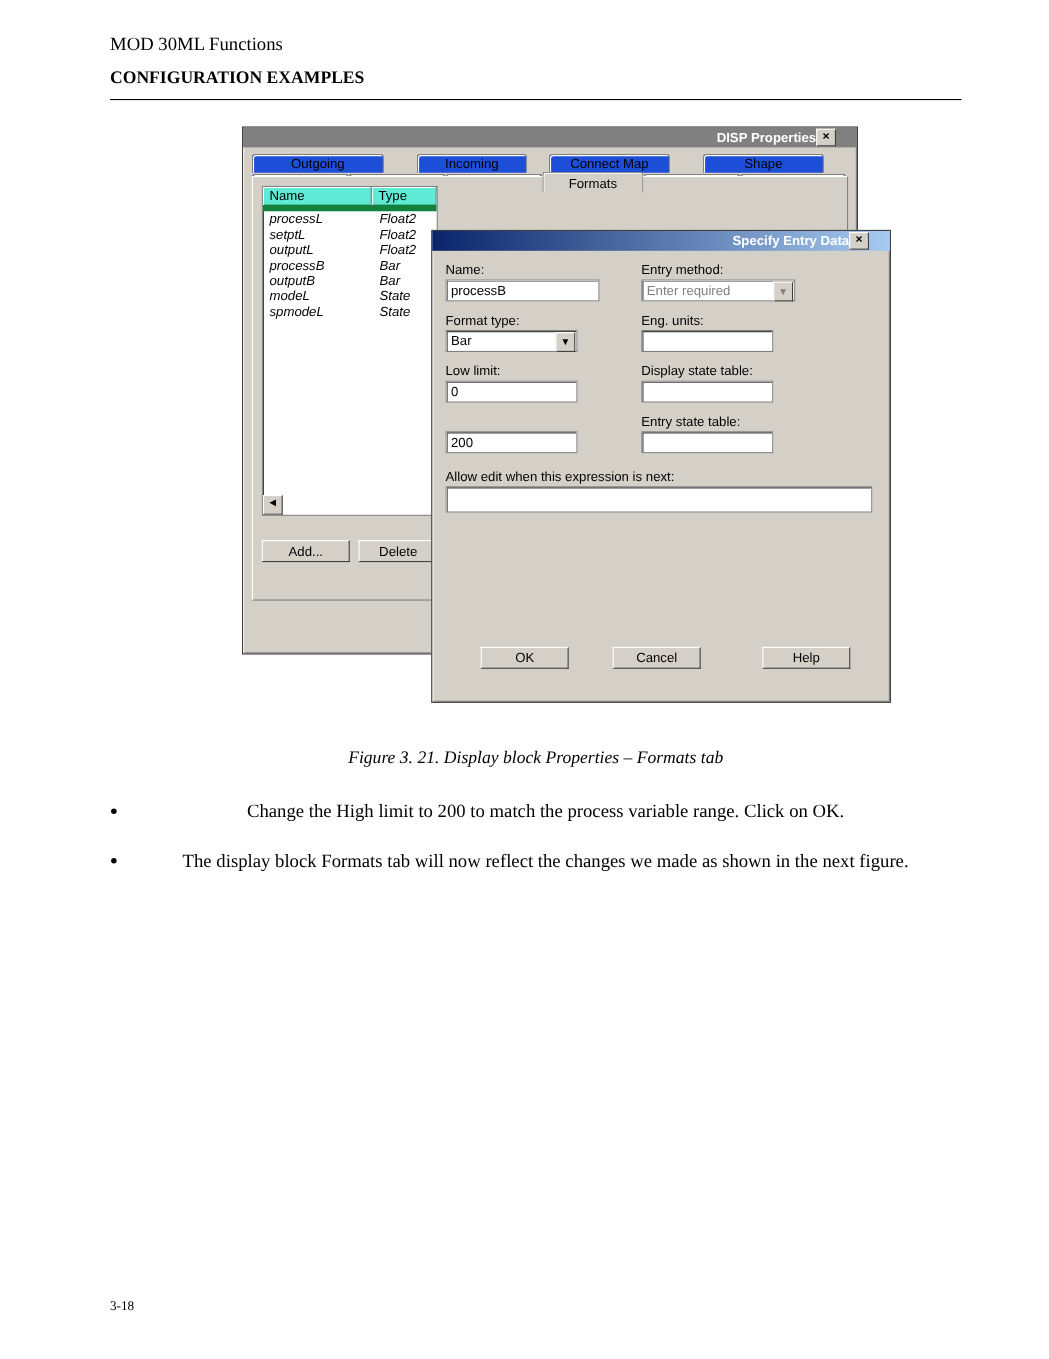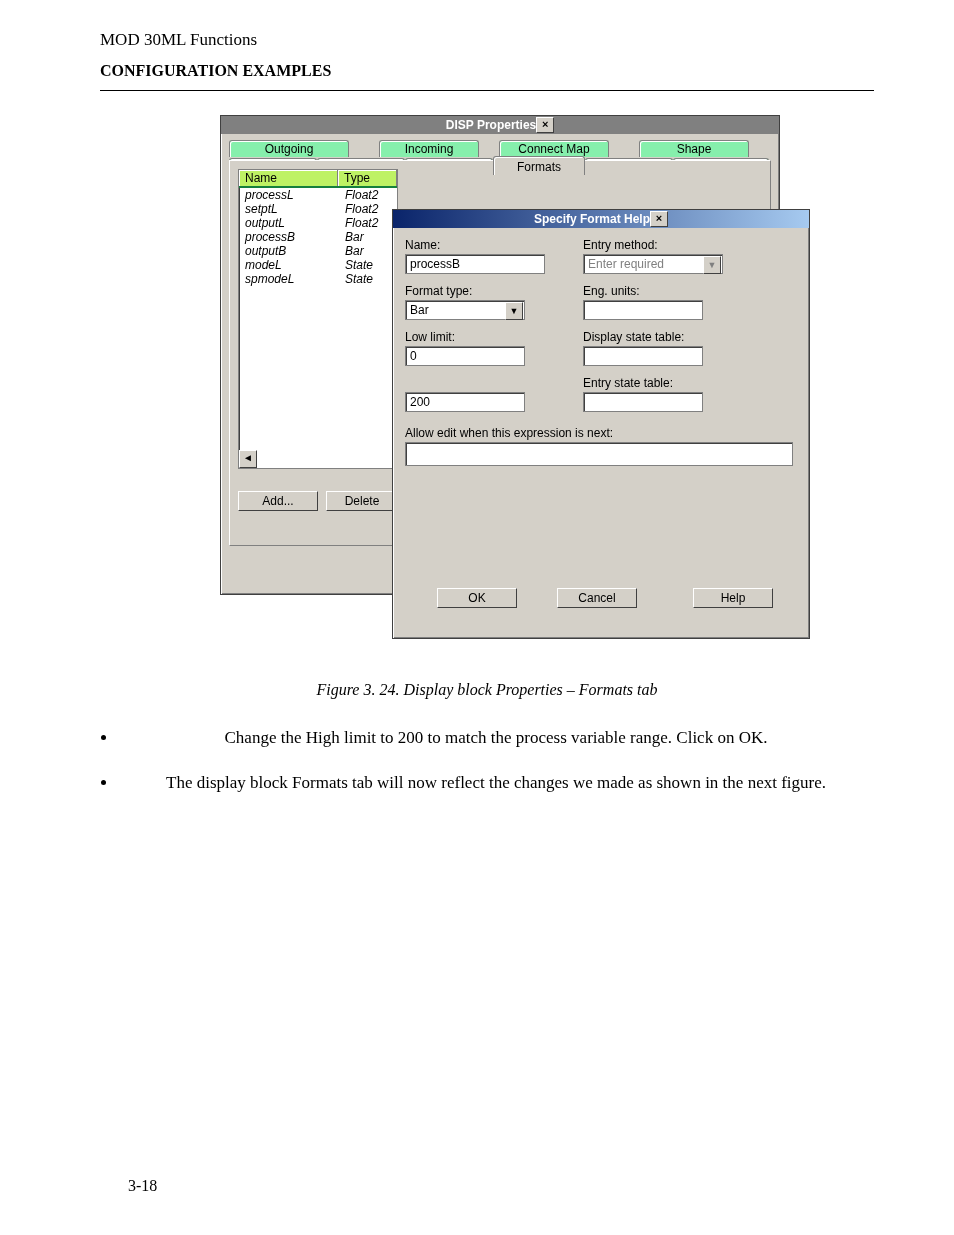--- a/index.html
+++ b/index.html
@@ -31,37 +31,37 @@
     background: #fff;
   }
   .win {
     position: absolute;
     background: #d4d0c8;
     border: 1px solid #404040;
     box-shadow: inset 1px 1px 0 #fff, inset -1px -1px 0 #808080;
     box-sizing: border-box;
   }
   .titlebar {
-    display: flex; align-items: center; justify-content: center;
+    display: flex; align-items: center; justify-content: flex-end;
     color: #fff; font-weight: bold; padding: 2px 19px; height: 18px;
     box-sizing: border-box;
   }
   .titlebar.inactive { background: #808080; }
   .titlebar.active   { background: linear-gradient(to right, #0a246a, #a6caf0); }
   .close-btn {
     width: 16px; height: 14px; background:#d4d0c8;
     border-top:1px solid #fff; border-left:1px solid #fff;
     border-right:1px solid #404040; border-bottom:1px solid #404040;
     font-family: Arial; font-weight:bold; font-size:11px;
     line-height:12px; text-align:center; color:#000; cursor:default;
   }
   .tabstrip { position: relative; margin: 6px 8px 0 8px; height: 40px; }
   .tabrow { position:absolute; left:0; display:flex; }
   .tab {
-    background:#86efac; border:1px solid #808080; border-bottom:none;
+    background:#1d4ed8; border:1px solid #808080; border-bottom:none;
     border-top-left-radius:3px; border-top-right-radius:3px;
     padding: 1px 0; font-size:12px; text-align:center;
     box-shadow: inset 1px 1px 0 #fff;
     box-sizing: border-box; cursor:default;
   }
   .tab.active {
     background:#d4d0c8; position:relative; z-index:3;
     box-shadow: inset 1px 1px 0 #fff;
   }
   .tabpanel {
@@ -69,21 +69,21 @@
     border-top:1px solid #fff; border-left:1px solid #fff;
     border-right:1px solid #808080; border-bottom:1px solid #808080;
     background:#d4d0c8;
   }
   .list {
     position:absolute; left:8px; top:8px; width:160px; height:300px;
     background:#fff; border:1px solid #808080;
     box-shadow: inset 1px 1px 0 #404040, inset -1px -1px 0 #fff;
     box-sizing:border-box; overflow:hidden;
   }
-  .list-head { display:flex; background:#bef264; border-bottom:2px solid #15803d; }
+  .list-head { display:flex; background:#5eead4; border-bottom:6px solid #15803d; }
   .list-head .col {
     padding:1px 6px; border-right:1px solid #808080;
     box-shadow: inset 1px 1px 0 #fff; font-size:12px;
   }
   .col-name { flex:1; }
   .col-type { width:46px; text-align:left; }
   .list-body .row { display:flex; font-size:12px; }
   .list-body .row span { padding:0 6px;font-style:italic; }
   .list-body .row .col-name { flex:1; }
   .list-body .row .col-type { width:46px; }
@@ -113,21 +113,21 @@
     border-right:1px solid #404040; border-bottom:1px solid #404040;
     text-align:center; font-size:9px; line-height:16px;
   }
   .lbl { font-size:12px; }
 
   
   .caption { text-align:center; margin-top:36px; font-size:16px; }
   .caption .fig { font-style: italic; }
   .bullets { margin: 28px 0 0 18px; padding:0; }
   .bullets li { margin-bottom: 22px; font-size:17px; line-height:1.35; text-align: center; }
-  .page-num { position:absolute; left:100px; bottom:40px; font-size:16px;margin-left:28px; }
+  .page-num { position:absolute; left:100px; bottom:40px; font-size:12px; }
 </style>
 </head>
 <body>
 
 <div class="page">
   <div class="hdr-title">MOD 30ML Functions</div>
   <div class="hdr-sub">CONFIGURATION EXAMPLES</div>
   <hr class="rule">
 
   <div class="screenshot ui">
@@ -198,21 +198,21 @@
           <div class="scroll-left">◄</div>
         </div>
 
         <div class="btn" style="position:absolute; left:8px;  top:330px; width:80px;">Add...</div>
         <div class="btn" style="position:absolute; left:96px; top:330px; width:72px;">Delete</div>
       </div>
     </div>
 
     <div class="win" style="left:172px; top:94px; width:418px; height:430px; z-index:10;">
       <div class="titlebar active">
-        <span>Specify Format Help</span>
+        <span>Specify Entry Data</span>
         <div class="close-btn">×</div>
       </div>
 
       <div style="position:relative; padding:8px 12px;">
 
         <div class="lbl" style="position:absolute; left:12px; top:10px;">Name:</div>
         <div class="input" style="position:absolute; left:12px; top:26px; width:140px;">processB</div>
 
         <div class="lbl" style="position:absolute; left:12px; top:56px;">Format type:</div>
         <div class="input dropdown" style="position:absolute; left:12px; top:72px; width:120px;">
@@ -245,21 +245,21 @@
         <div class="input" style="position:absolute; left:12px; top:214px; width:388px; height:24px;"></div>
 
         <div class="btn" style="position:absolute; left:44px;  top:360px; width:80px;">OK</div>
         <div class="btn" style="position:absolute; left:164px; top:360px; width:80px;">Cancel</div>
         <div class="btn" style="position:absolute; left:300px; top:360px; width:80px;">Help</div>
       </div>
     </div>
   </div>
 
   <div class="caption">
-    <span class="fig">Figure 3. 24. </span><span class="fig">Display block Properties – Formats tab</span>
+    <span class="fig">Figure 3. 21. </span><span class="fig">Display block Properties – Formats tab</span>
   </div>
 
   <ul class="bullets">
     <li>Change the High limit to 200 to match the process variable range. Click on OK.</li>
     <li>The display block Formats tab will now reflect the changes we made as shown in the next figure.</li>
   </ul>
 
   <div class="page-num">3-18</div>
 </div>
 

